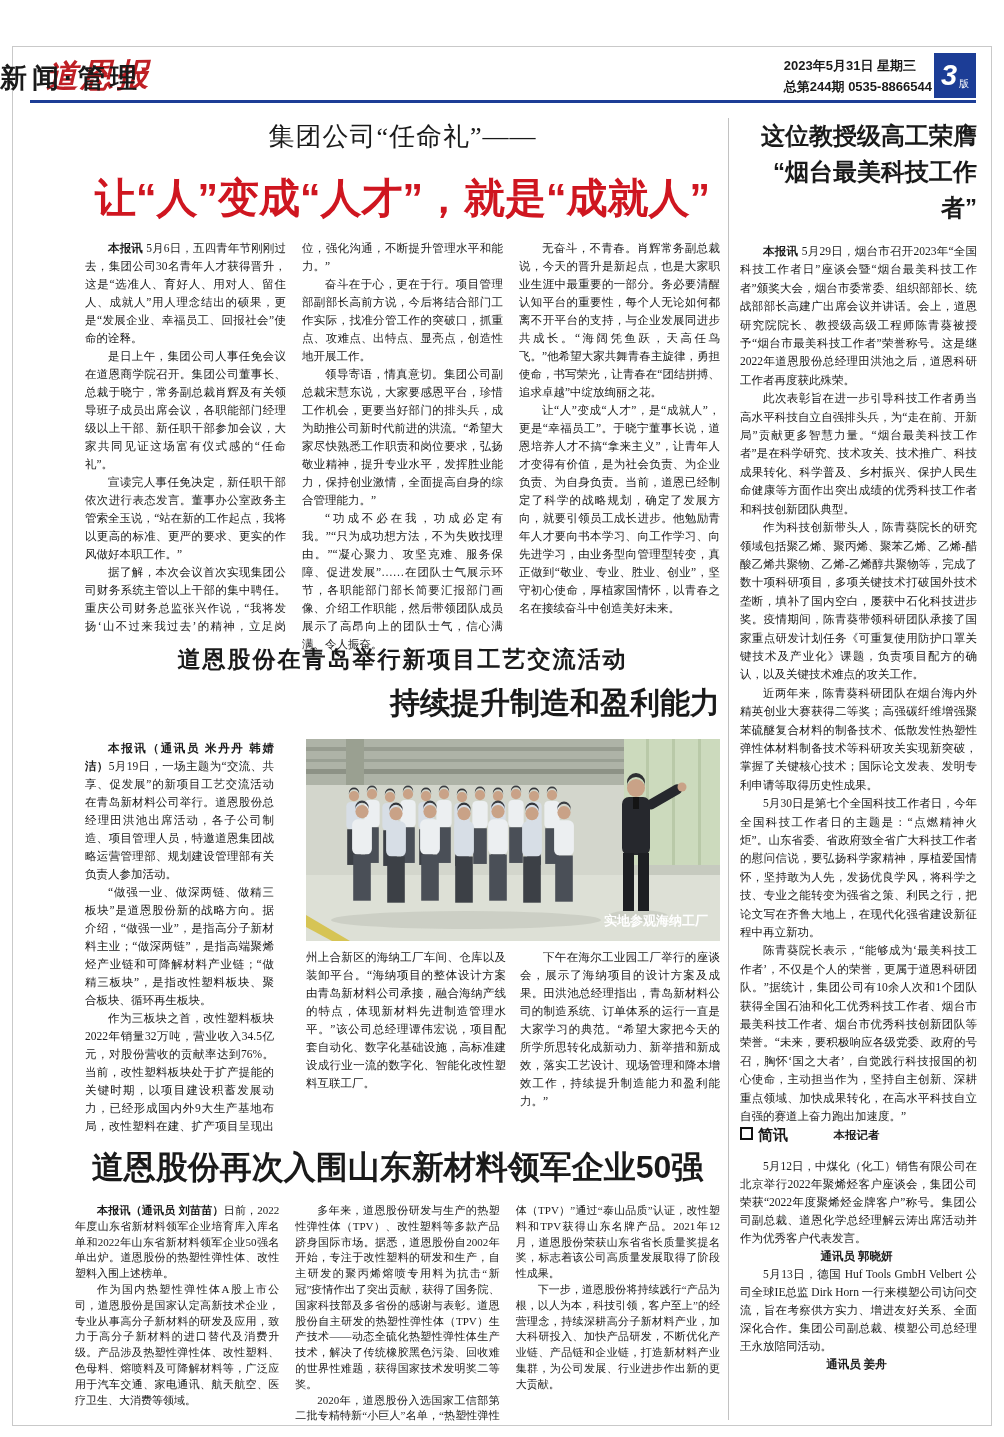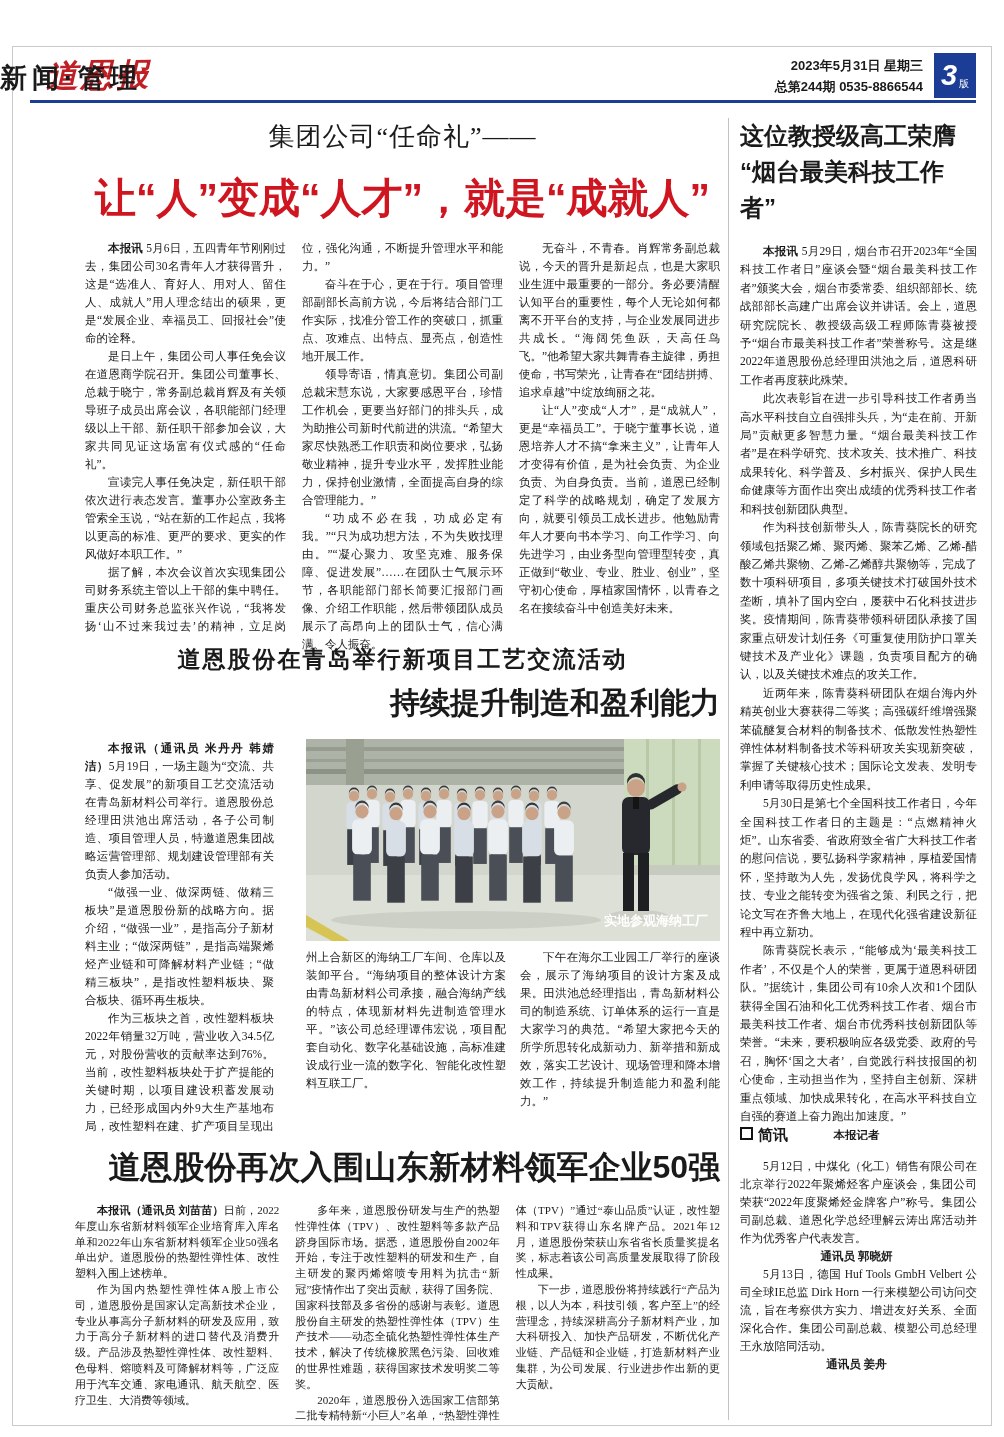--- a/index.html
+++ b/index.html
@@ -4,63 +4,63 @@
 <style>
   html,body{margin:0;padding:0}
   body{width:1004px;height:1437px;position:relative;background:#fff;overflow:hidden;
        font-family:"Liberation Serif",serif;color:#1a1a1a}
   .abs{position:absolute}
   .frame{left:12px;top:46px;width:978px;height:1378px;border:1px solid #c9c9c9}
   .logo{left:46px;top:54px;font-family:"DejaVu Serif",serif;font-weight:700;font-style:italic;
         font-size:32px;color:#bf2025;letter-spacing:3px;transform:rotate(-1deg)}
   .section-title{left:0;top:60px;width:1004px;text-align:left;
         font-family:"Liberation Sans",sans-serif;font-weight:900;font-size:27px;letter-spacing:5px}
-  .dates{right:81px;top:55px;text-align:right;font-family:"Liberation Sans",sans-serif;
+  .dates{right:72px;top:55px;font-family:"Liberation Sans",sans-serif;
         font-weight:700;font-size:13px;line-height:21px}
   .pagebox{left:934px;top:53px;width:42px;height:45px;background:#1c3d96;color:#fff;
         display:flex;align-items:center;justify-content:center;font-family:"Liberation Sans",sans-serif}
   .pagebox .num{font-size:29px;font-weight:700;font-style:italic}
   .pagebox .lab{font-size:10px;margin-left:2px;margin-top:16px}
   .bluerule{left:30px;top:100px;width:946px;height:3px;background:#1c3d96}
   .vrule{left:728px;top:118px;width:1px;height:1302px;background:#c2c2c2}
 
   .t{font-size:11.5px;line-height:18px;text-align:justify;margin:0}
   .ind{text-indent:2em}
   .lead{font-family:"Liberation Sans",sans-serif;font-weight:700}
   .byline{font-family:"Liberation Sans",sans-serif;font-weight:700;text-align:center;padding-right:4px}
 
   .a1{left:85px;top:119px;width:635px}
   .kicker1{text-align:center;font-size:26px;letter-spacing:1px}
   .headline1{text-align:center;font-family:"Liberation Sans",sans-serif;font-weight:900;
         font-size:41px;color:#cf1620;margin-top:17px}
   .body1{margin-top:13px;height:420px;column-count:3;column-gap:16px;overflow:hidden}
 
   .a2{left:740px;top:118px;width:237px}
-  .headline2{text-align:left;font-family:"Liberation Sans",sans-serif;font-weight:900;
+  .headline2{text-align:right;font-family:"Liberation Sans",sans-serif;font-weight:900;
         font-size:24px;line-height:36px}
   .body2{margin-top:16px;height:898px;overflow:hidden}
   .body2 .t{line-height:18.4px}
 
   .briefs{left:740px;top:1126px;width:237px}
   .briefs-head{font-family:"Liberation Sans",sans-serif;font-weight:700;font-size:15px;margin-bottom:12px}
   .sq{display:inline-block;width:9px;height:9px;border:2px solid #111;margin-right:5px}
 
   .a3{left:85px;top:644px;width:635px}
   .kicker3{text-align:center;font-family:"Liberation Sans",sans-serif;font-weight:600;
         font-size:23px;letter-spacing:2px}
   .headline3{text-align:right;font-family:"Liberation Sans",sans-serif;font-weight:900;
         font-size:30px;margin-top:8px}
   .body3{display:flex;gap:32px;margin-top:15px}
   .b3col1{width:207px;height:396px;overflow:hidden}
   .b3right{width:414px}
   .photo{width:414px;height:202px;display:block}
   .b3cols{margin-top:7px;height:180px;column-count:2;column-gap:14px;overflow:hidden}
 
   .a4{left:75px;top:1146px;width:645px}
-  .headline4{text-align:right;font-family:"Liberation Sans",sans-serif;font-weight:900;font-size:32px}
+  .headline4{text-align:center;font-family:"Liberation Sans",sans-serif;font-weight:900;font-size:32px}
   .body4{margin-top:13px;height:226px;column-count:3;column-gap:16px;overflow:hidden}
   .body4 .t{font-size:11px;line-height:15.8px}
   .capt{font-family:"Liberation Sans",sans-serif;font-weight:700}
 </style>
 </head>
 <body>
 
 <div class="abs frame"></div>
 
 <div class="abs logo">道恩报</div>

